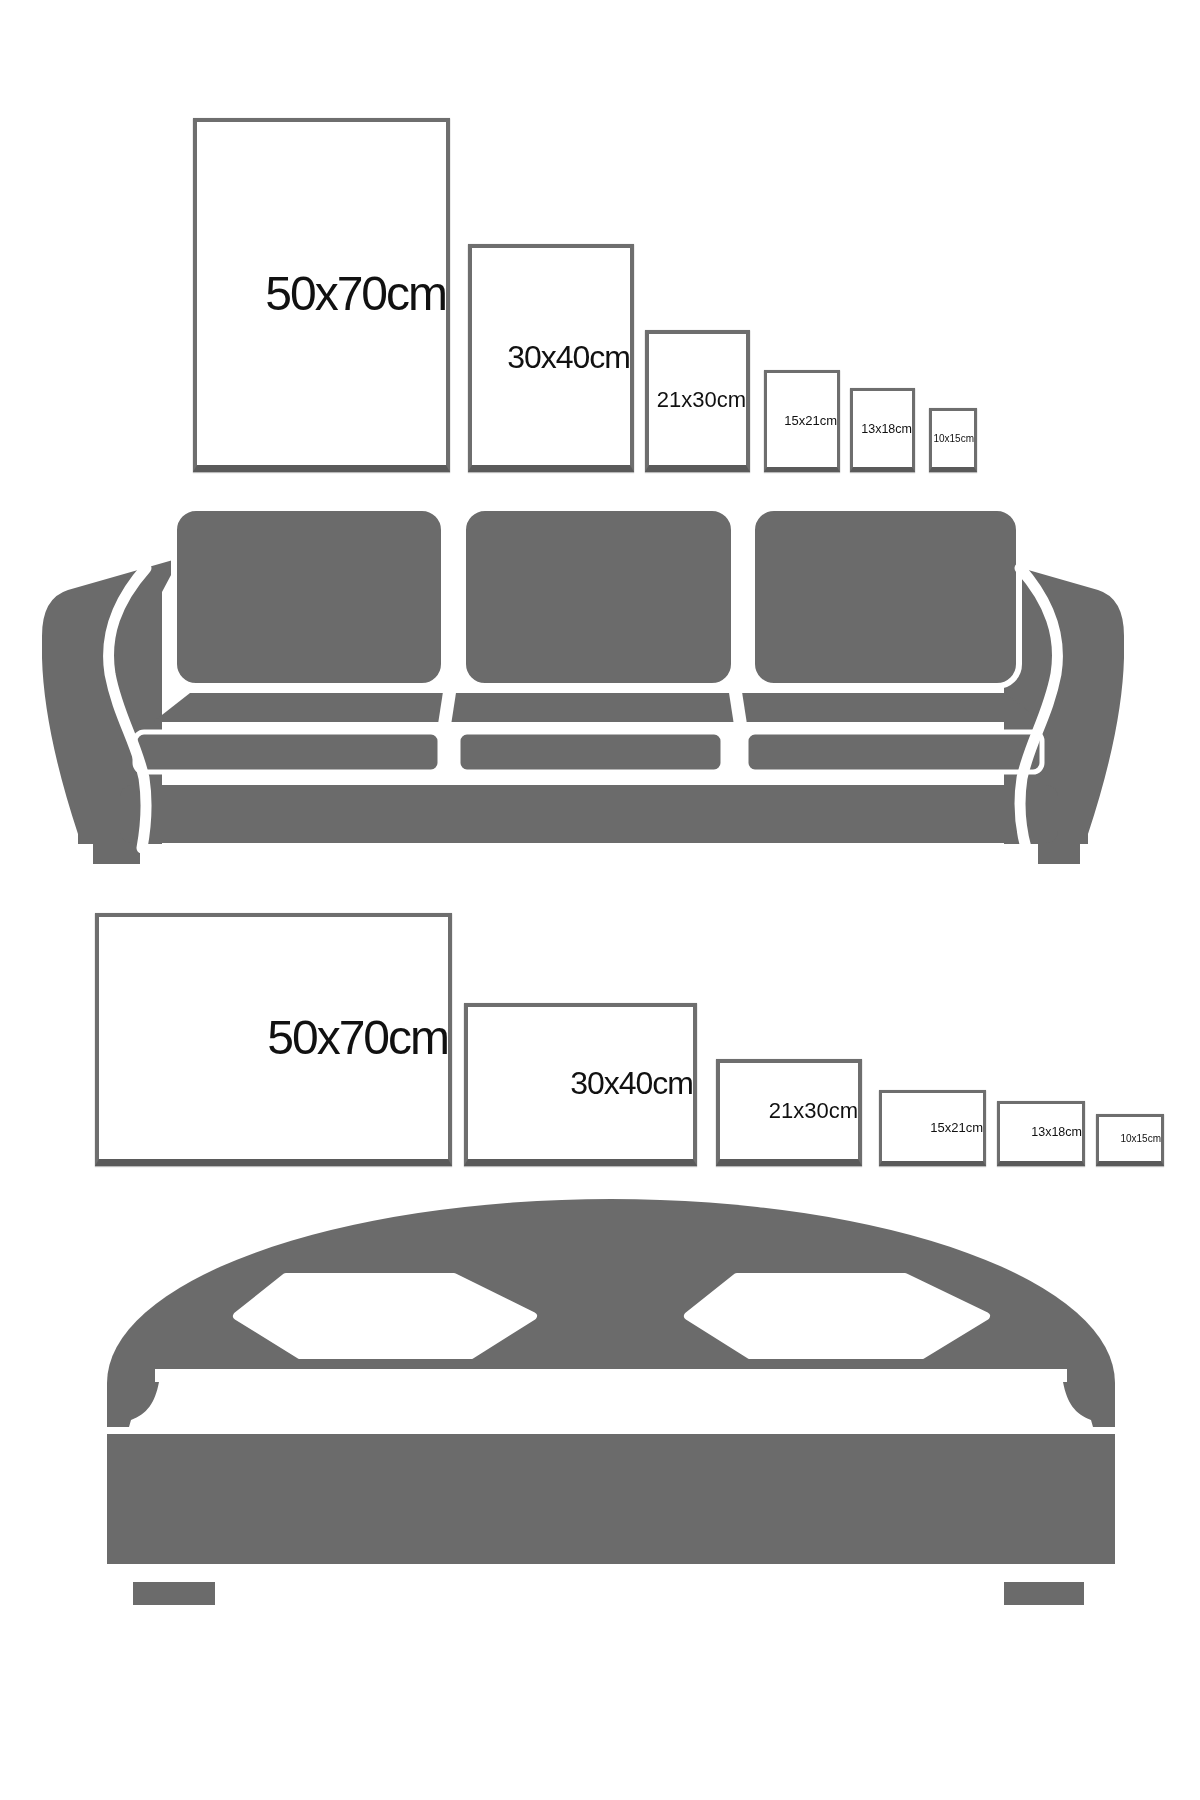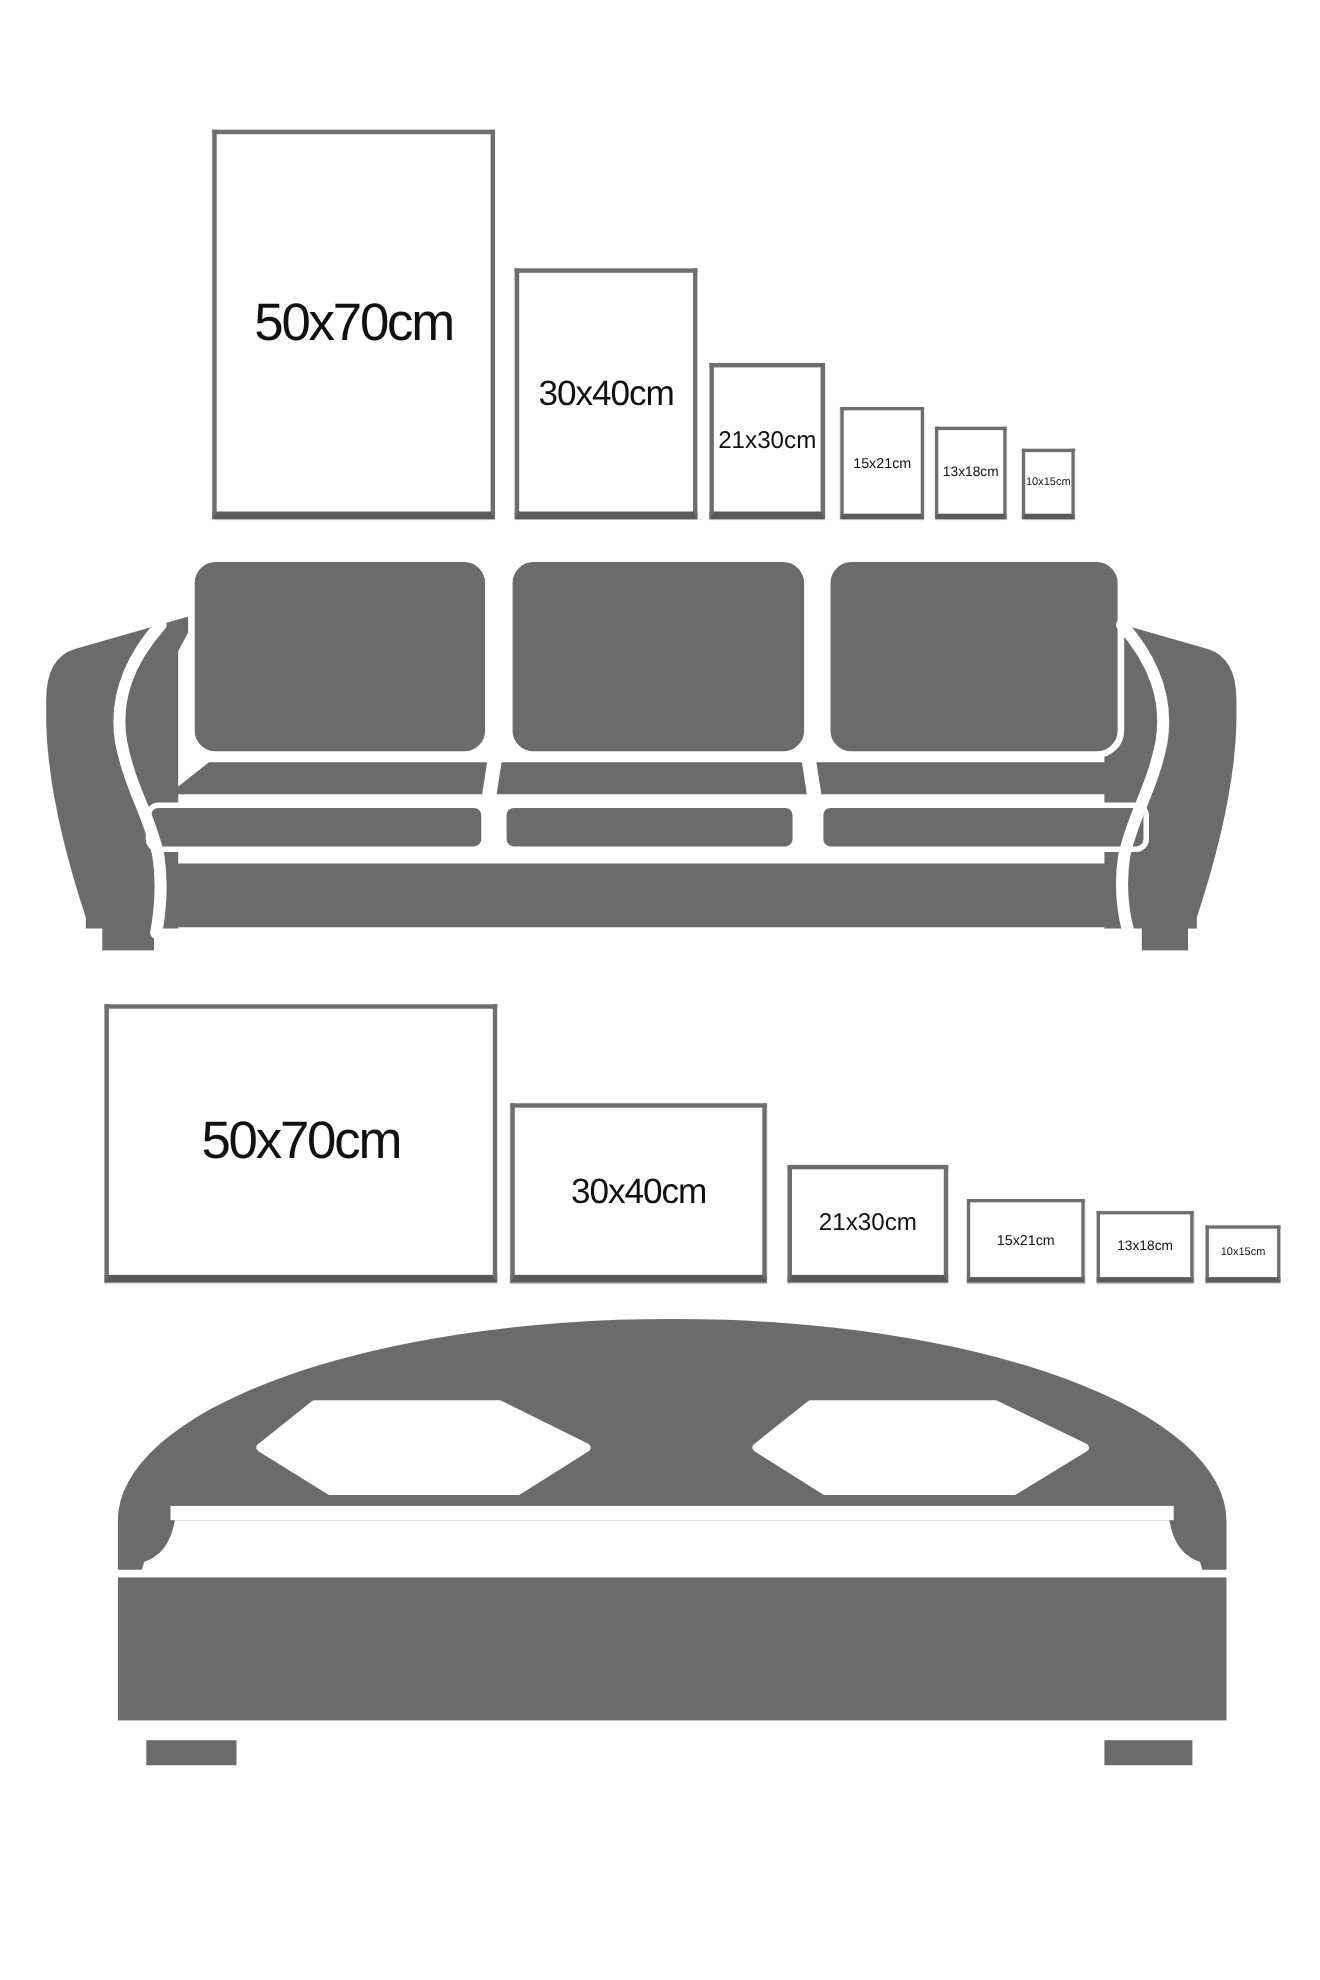--- a/index.html
+++ b/index.html
@@ -4,21 +4,21 @@
 <style>
   html,body{margin:0;padding:0;}
   body{font-family:"Liberation Sans","DejaVu Sans",sans-serif;}
   .canvas{position:relative;width:1200px;height:1800px;background:var(--bg,#fff);overflow:hidden;}
   .wall{position:absolute;inset:0;}
   .frame{
     position:absolute;box-sizing:border-box;background:#fff;
     border:4px solid var(--frame-border,#6e6e6e);
     border-bottom:7px solid var(--frame-border-bottom,#5a5a5a);
     box-shadow:0 1px 1px rgba(0,0,0,.25), 0 0 1px rgba(0,0,0,.2);
-    display:flex;align-items:center;justify-content:center;
+    display:flex;align-items:center;justify-content:flex-end;
     color:var(--label-color,#111);
   }
   .frame.small{border-width:3px;border-bottom-width:5px;}
   .frame-label{white-space:nowrap;line-height:1;}
   
   .t1{left:193px;top:118px;width:257px;height:354px;font-size:48px;letter-spacing:-2px;}
   .t2{left:468px;top:244px;width:166px;height:228px;font-size:32px;letter-spacing:-1px;}
   .t3{left:645px;top:330px;width:105px;height:142px;font-size:22px;}
   .t4{left:764px;top:370px;width:76px;height:102px;font-size:13px;}
   .t5{left:850px;top:388px;width:65px;height:84px;font-size:12.5px;}

